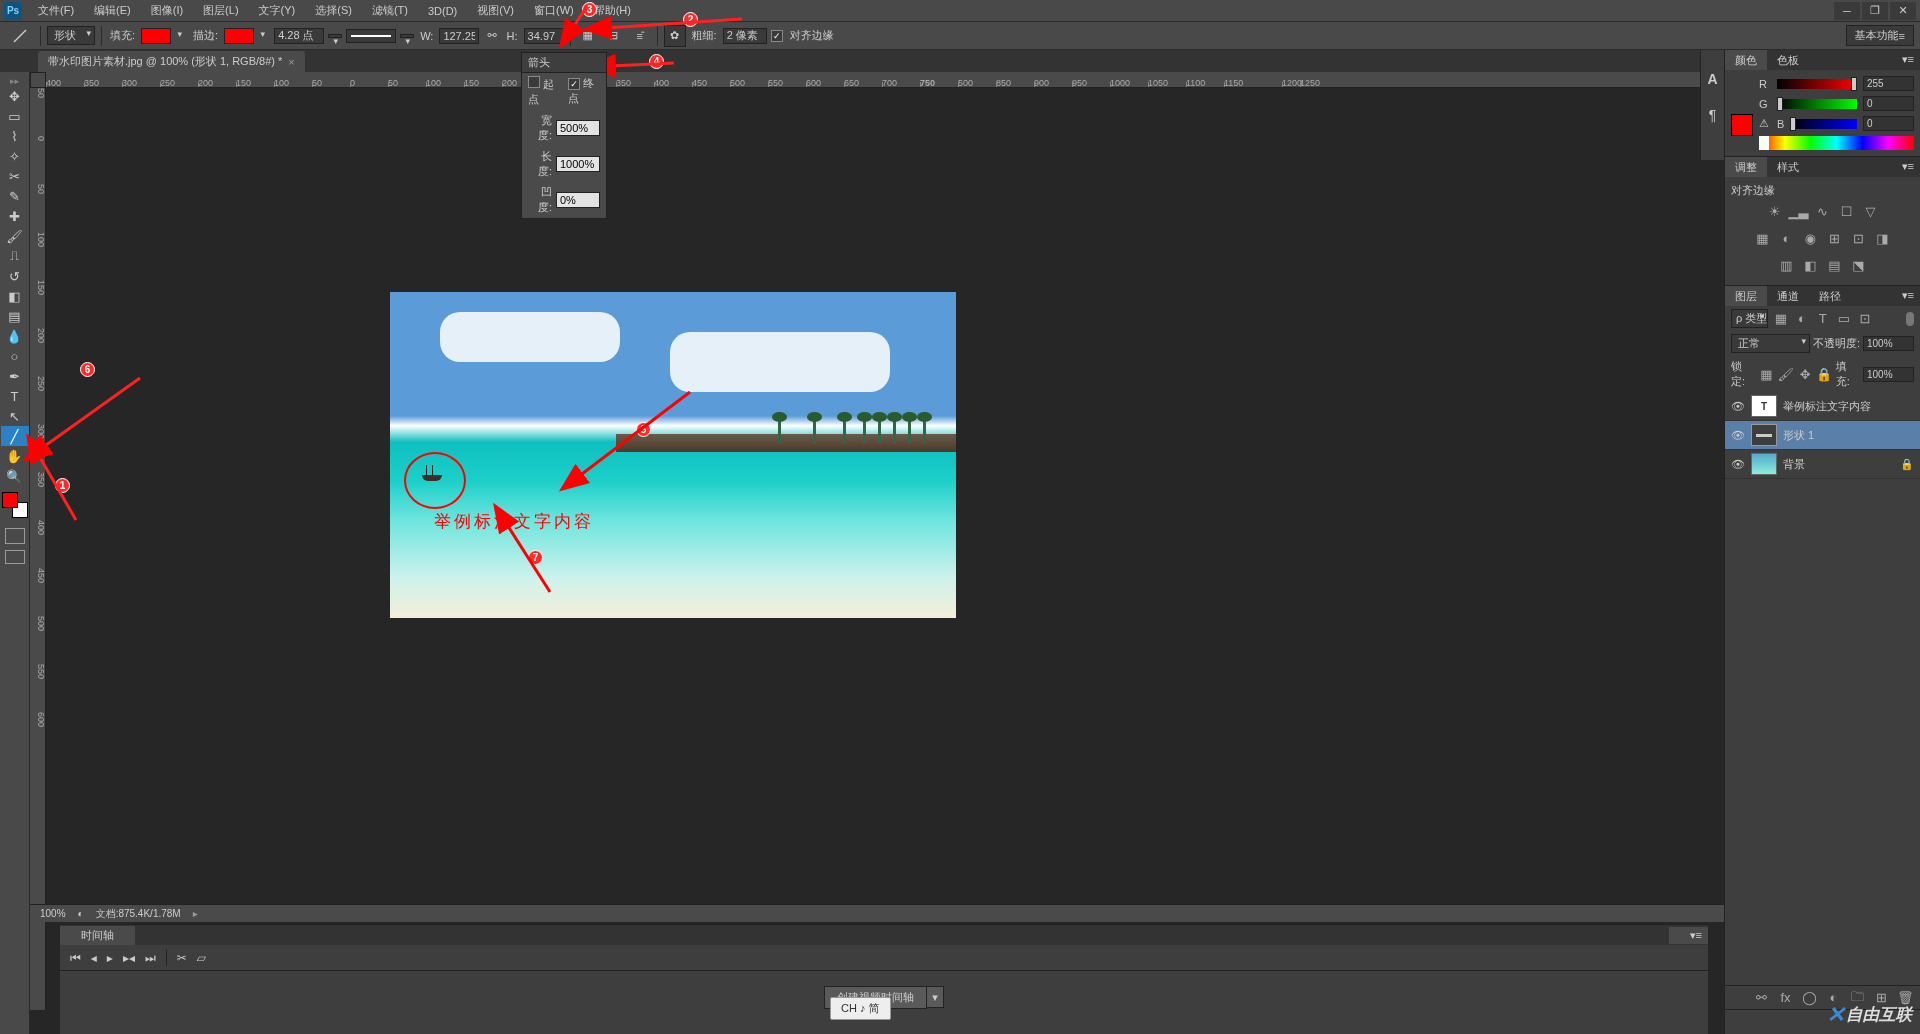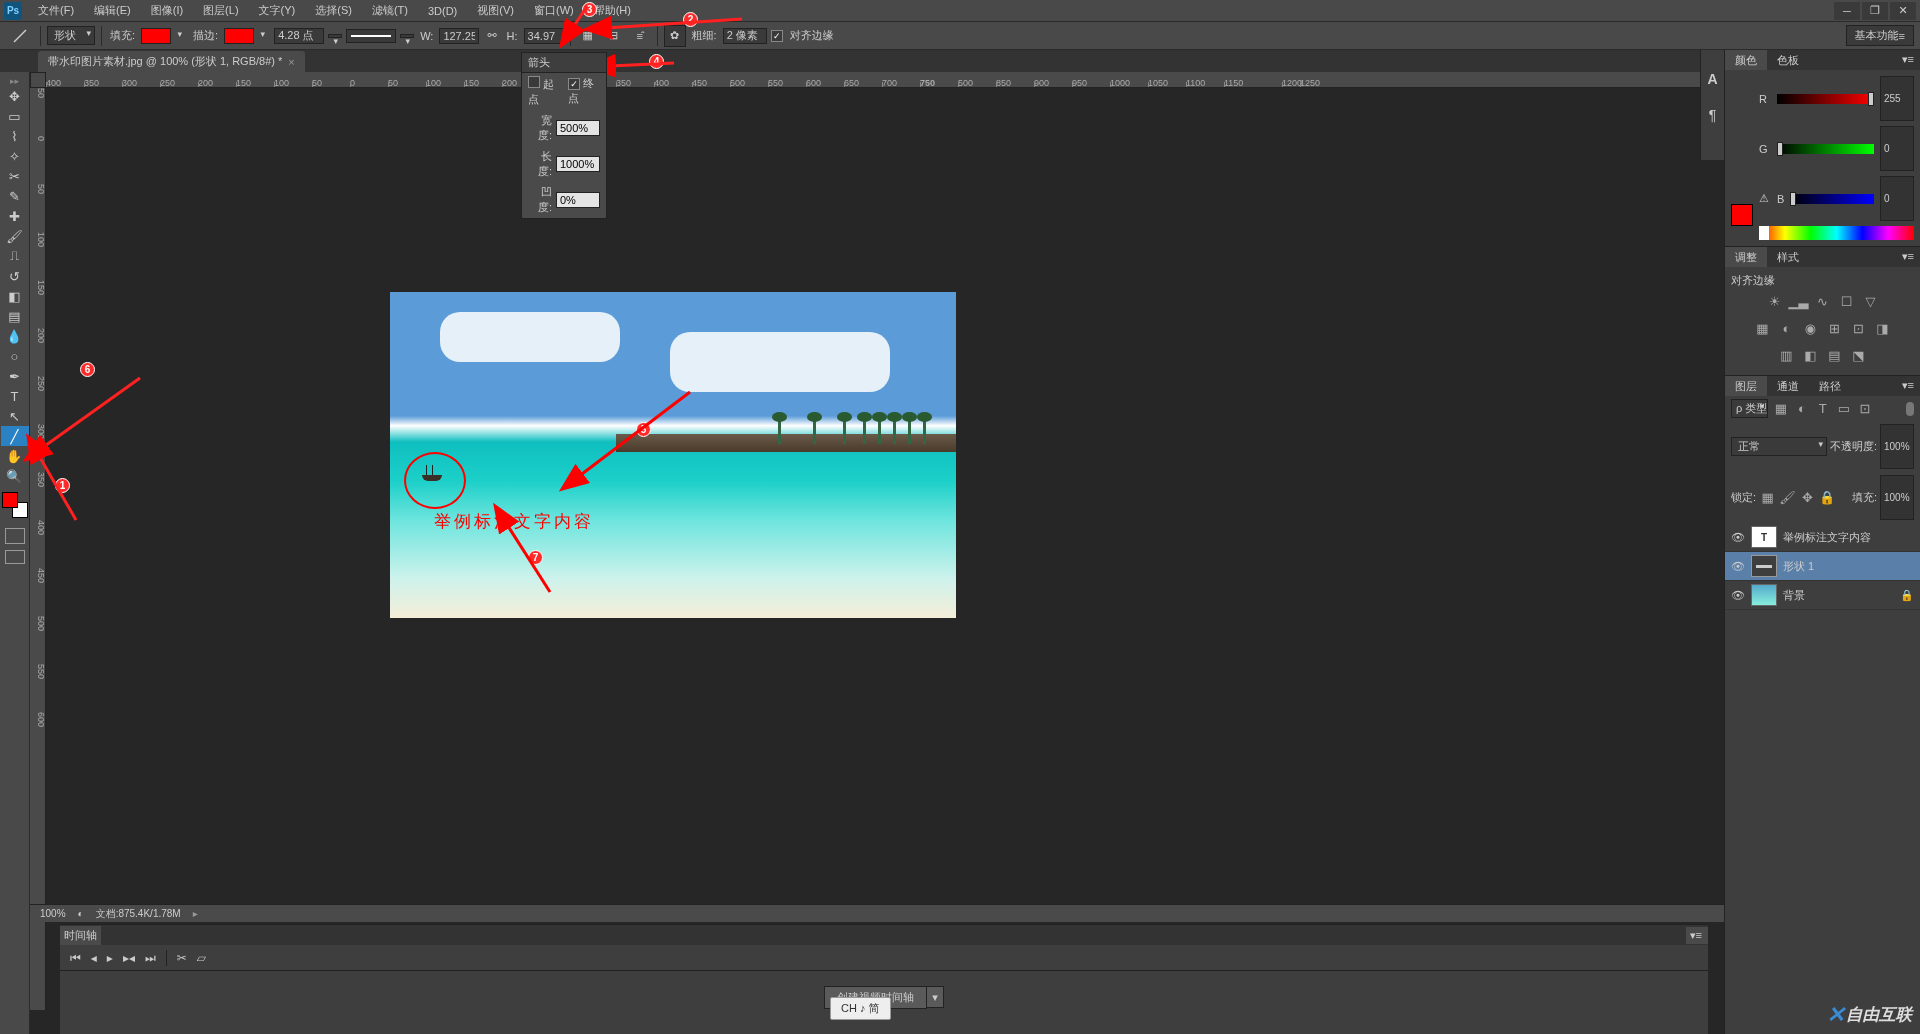--- a/index.html
+++ b/index.html
@@ -73,21 +73,21 @@
 .arrow-popup { position:absolute; top:52px; left:521px; width:86px; background:#4a4a4a; border:1px solid #222; z-index:50; font-size:11px;}
 .arrow-popup-title { padding:2px 6px; background:#3e3e3e; border-bottom:1px solid #222;}
 .arrow-popup-row { display:flex; align-items:center; padding:3px 6px; gap:4px;}
 .arrow-popup-row .lbl {width:28px; text-align:right;}
 .arrow-popup input { flex:1; background:#e4e4e4; border:1px solid #222; font-size:11px; padding:1px 3px; color:#000; width:44px;}
 .chk-row { display:flex; gap:8px; padding:3px 6px;}
 
 
 .timeline-panel { position:absolute; bottom:0; left:30px; right:212px; height:110px; background:#3e3e3e; border-top:1px solid #222;}
 .timeline-tab { height:20px; background:#333; display:flex; align-items:center;}
-.timeline-tab span { padding:2px 4px; background:#4a4a4a;}
+.timeline-tab span { padding:2px 21px; background:#4a4a4a;}
 .timeline-controls { height:26px; display:flex; align-items:center; gap:10px; padding:0 10px; border-bottom:1px solid #222;}
 .tl-btn { cursor:pointer; color:#ccc; font-size:12px;}
 .timeline-body { flex:1; display:flex; align-items:center; justify-content:center; height:40px; padding-top:12px;}
 .video-btn { background:#5a5a5a; border:1px solid #222; padding:3px 12px; display:flex; align-items:center;}
 .video-btn-dd { width:18px; height:22px; border:1px solid #222; background:#5a5a5a; display:flex; align-items:center; justify-content:center; margin-left:-1px;}
 
 
 .panel-dock-r { position:absolute; top:50px; right:0; width:196px; bottom:0; background:#3e3e3e; border-left:1px solid #222;}
 .panel-dock-r2 { position:absolute; top:50px; right:196px; width:24px; height:110px; background:#3e3e3e; border-left:1px solid #222; display:flex; flex-direction:column; padding-top:20px; gap:18px; align-items:center;}
 .panel { border-bottom:1px solid #222;}
@@ -95,21 +95,21 @@
 .panel-tab { padding:3px 10px; cursor:pointer;text-align:center;}
 .panel-tab.active { background:#4a4a4a;}
 .panel-body { padding:6px;}
 .slider-row { display:flex; align-items:center; gap:6px; margin-bottom:5px;}
 .slider-row label { width:12px;}
 .slider-track { flex:1; height:10px; position:relative;}
 .slider-r { background:linear-gradient(to right,#000,#f00);}
 .slider-g { background:linear-gradient(to right,#000,#0f0);}
 .slider-b { background:linear-gradient(to right,#000,#00f);}
 .slider-thumb { position:absolute; top:-2px; width:6px; height:14px; background:#ccc; border:1px solid #222;}
-.num-input { width:34px; background:#333; border:1px solid #222; color:#ccc; font-size:10px; padding:16px 3px;}
+.num-input { width:51px; background:#333; border:1px solid #222; color:#ccc; font-size:10px; padding:1px 3px;}
 .spectrum { height:14px; background:linear-gradient(to right, #f00,#ff0,#0f0,#0ff,#00f,#f0f,#f00); margin-top:4px; position:relative;}
 .spectrum::before{content:""; position:absolute; top:0; left:0; width:10px; height:14px; background:#fff;}
 .sample-swatch{ position:absolute; left:6px; bottom:20px; width:22px; height:22px; background:#f00; border:1px solid #000;}
 
 .adjust-icons-row { display:flex; gap:7px; justify-content:center; padding:5px 0;}
 .adj-ic { width:17px; height:17px; color:#aaa; display:flex; align-items:center; justify-content:center; font-size:13px;}
 
 .layer-filter-row { display:flex; align-items:center; gap:4px; padding:3px 6px;}
 .layer-opts-row { display:flex; align-items:center; gap:3px; padding:3px 6px;}
 .layer-list { }

